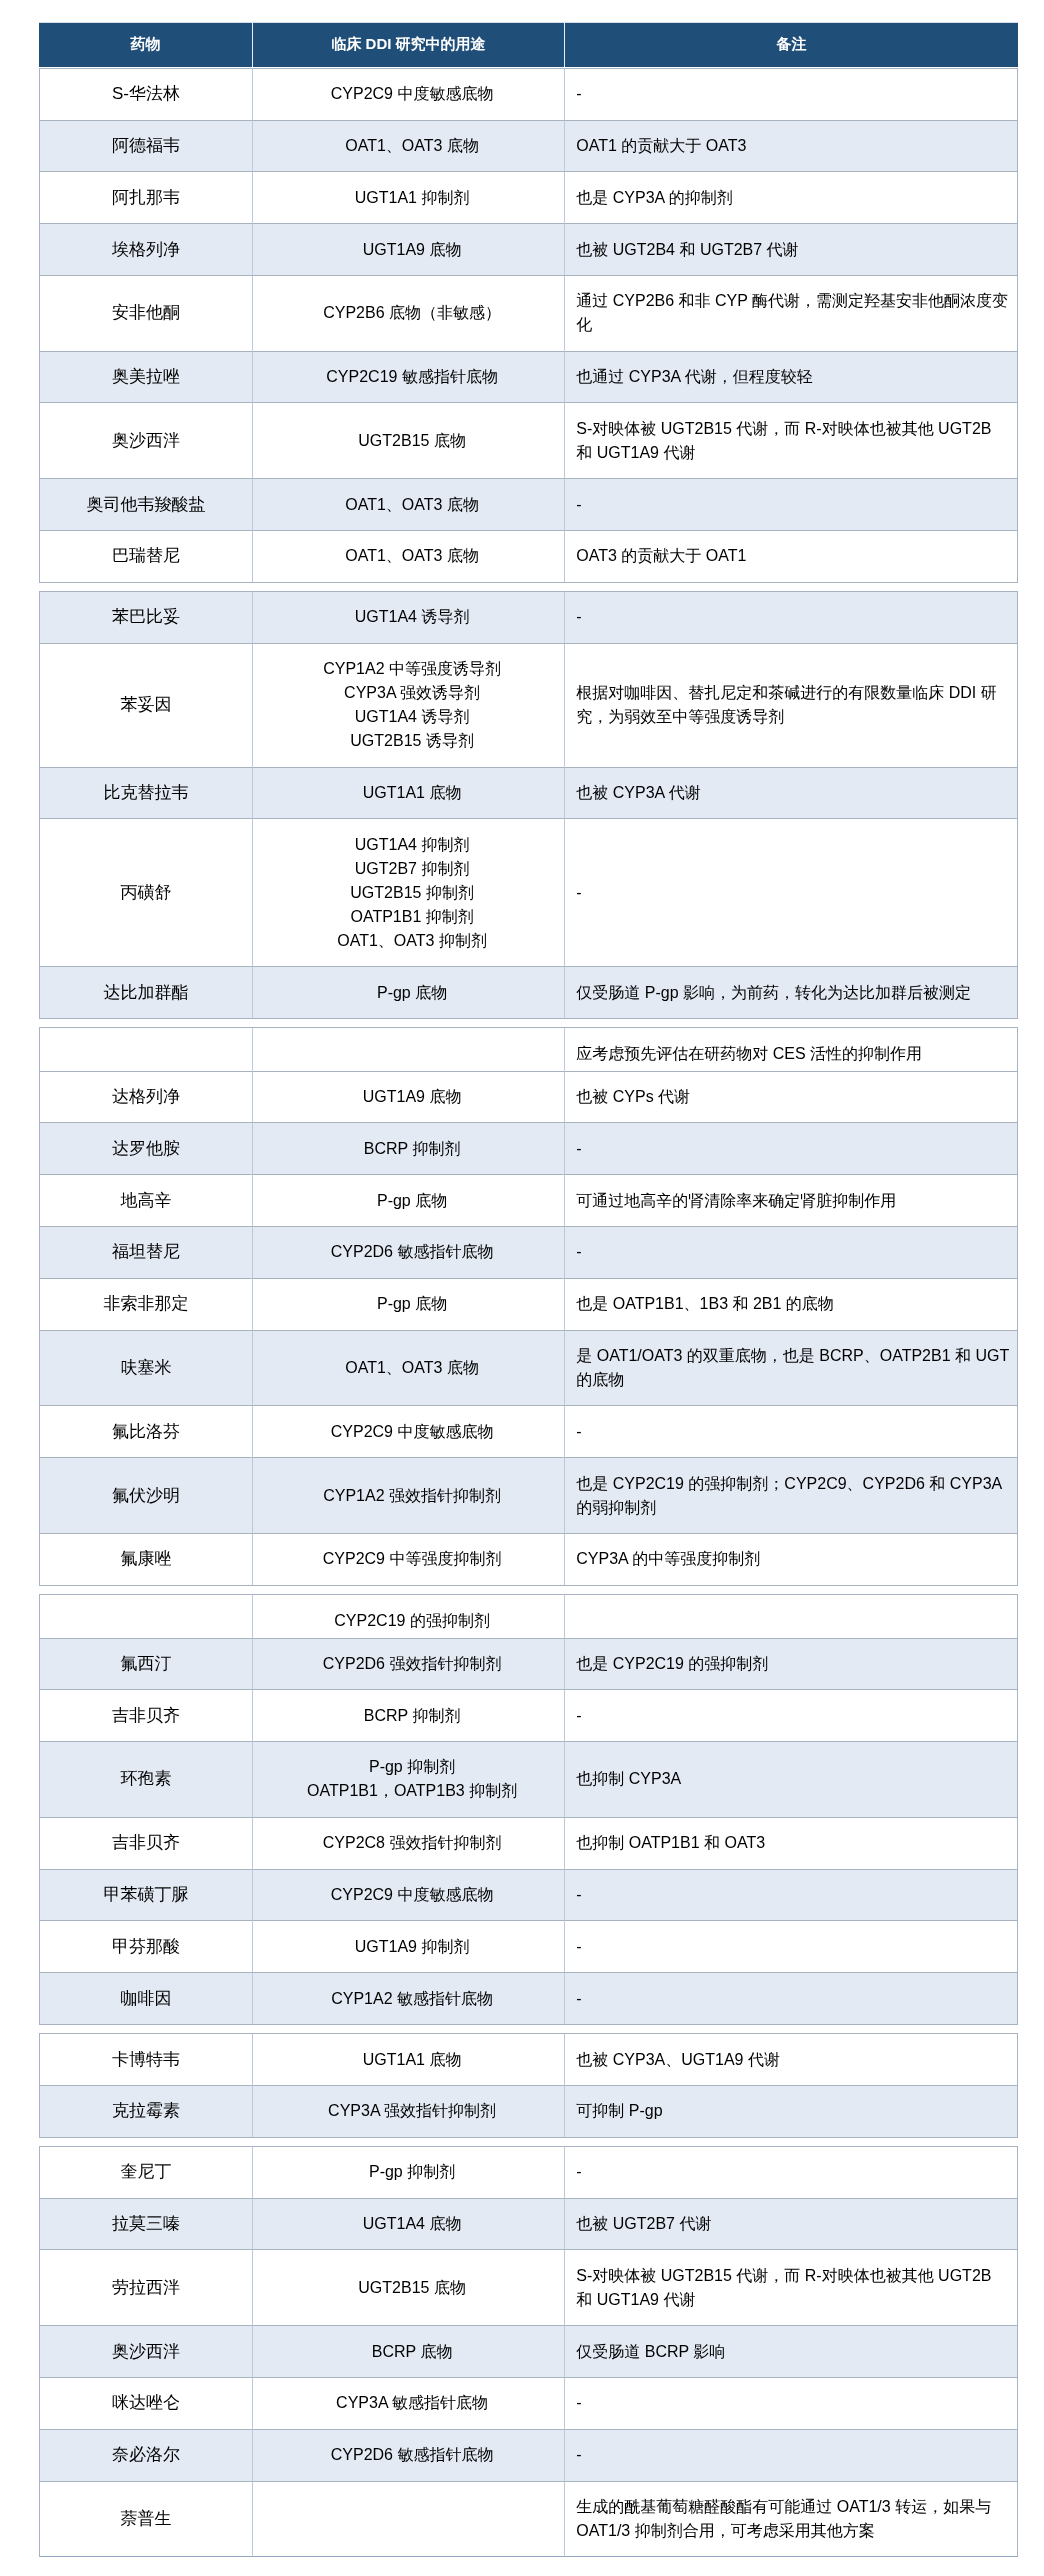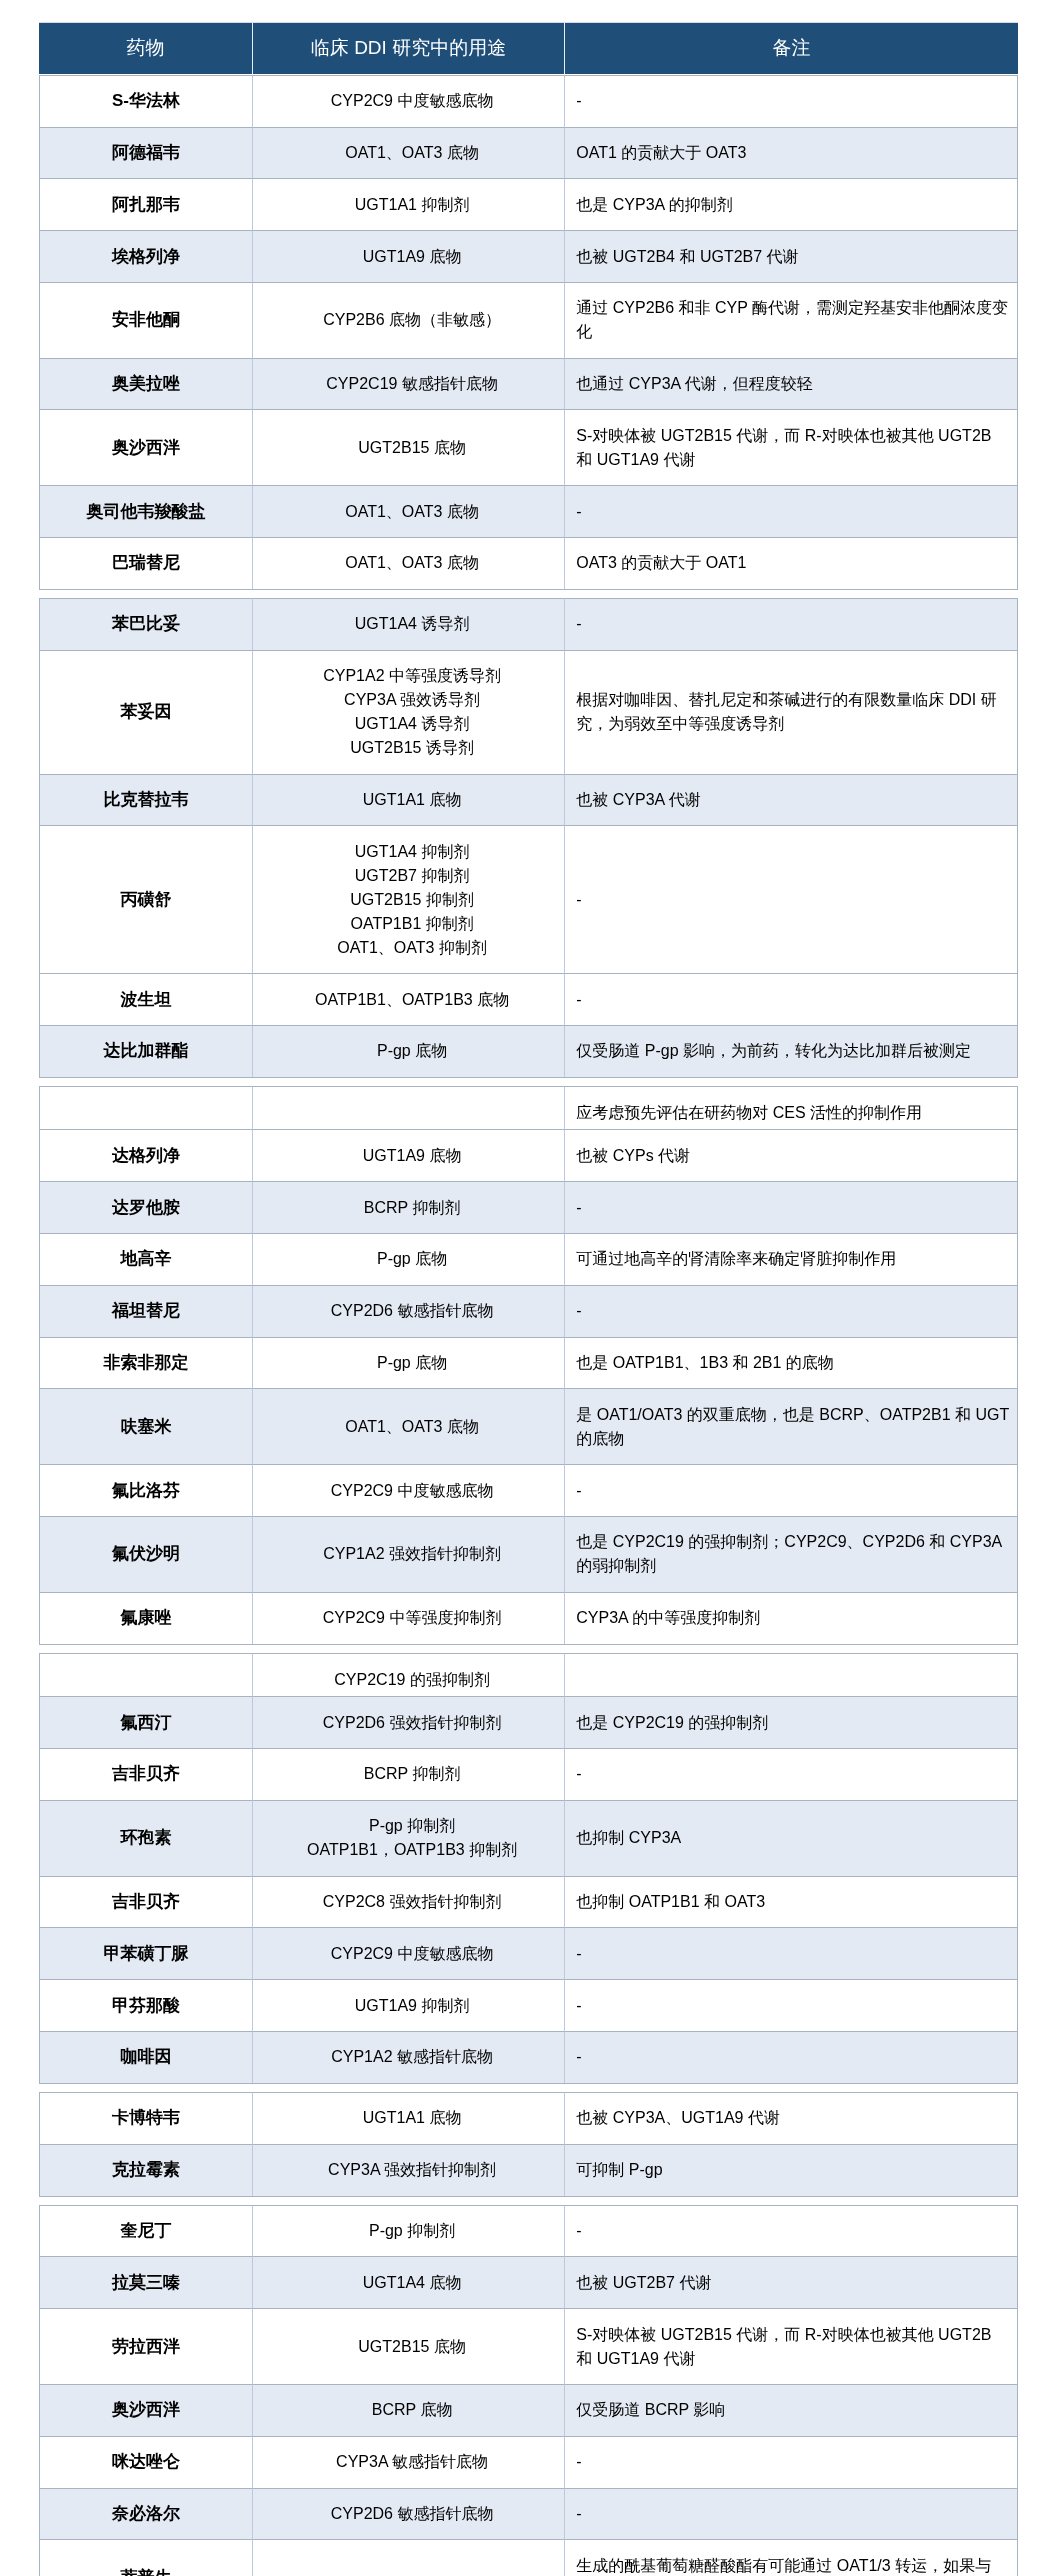--- a/index.html
+++ b/index.html
@@ -28,22 +28,22 @@
     border-collapse:separate;
     border-spacing:0;
     table-layout:fixed;
   }
   col.c1{width:213px;}
   col.c2{width:312px;}
   col.c3{width:454px;}
   thead th{
     background:var(--header-bg);
     color:var(--header-text);
-    font-size:19px;
-    font-weight:normal;
+    font-size:15px;
+    font-weight:bold;
     padding:12.4px 4.1px;
     border-top:1px solid #D7DDE6;
     border-bottom:1.5px solid #FFFFFF;
     text-align:center;
     vertical-align:middle;
   }
   thead th + th{
     border-left:1.5px solid #E8EEF7;
   }
   tbody td{
@@ -55,21 +55,21 @@
     word-break:break-word;
   }
   tbody tr.plain td{background:var(--row-plain);}
   tbody tr.tint td{background:var(--row-tint);}
   tbody td:first-child{border-left:1px solid var(--border);}
   tbody td:last-child{border-right:1px solid var(--border);}
   tbody td + td{border-left:1px solid var(--vborder);}
   tbody tr:last-child td{border-bottom:1.5px solid var(--bottom-border);}
   td.drug{
     text-align:center;
-    font-weight:bold;
+    font-weight:normal;
     font-size:17px;
   }
   td.use{ text-align:center; padding-left:14.4px; }
   td.note{ text-align:left; padding-left:11.3px; }
   tr.sub td{ padding-top:14px; padding-bottom:4.6px; }
   tr.gap-row td{
     background:#FFFFFF;
     border-left:none;
     border-right:none;
     border-top:1px solid var(--border);
@@ -216,29 +216,20 @@
             <div class="line">UGT1A4 抑制剂</div>
             <div class="line">UGT2B7 抑制剂</div>
             <div class="line">UGT2B15 抑制剂</div>
             <div class="line">OATP1B1 抑制剂</div>
             <div class="line">OAT1、OAT3 抑制剂</div>
           </td>
           <td class="note">
             <div class="line">-</div>
           </td>
         </tr>
-        <tr class="plain">
-          <td class="drug">波生坦</td>
-          <td class="use">
-            <div class="line">OATP1B1、OATP1B3 底物</div>
-          </td>
-          <td class="note">
-            <div class="line">-</div>
-          </td>
-        </tr>
         <tr class="tint">
           <td class="drug">达比加群酯</td>
           <td class="use">
             <div class="line">P-gp 底物</div>
           </td>
           <td class="note">
             <div class="line">仅受肠道 P-gp 影响，为前药，转化为达比加群后被测定</div>
           </td>
         </tr>
         <tr class="gap-row">

